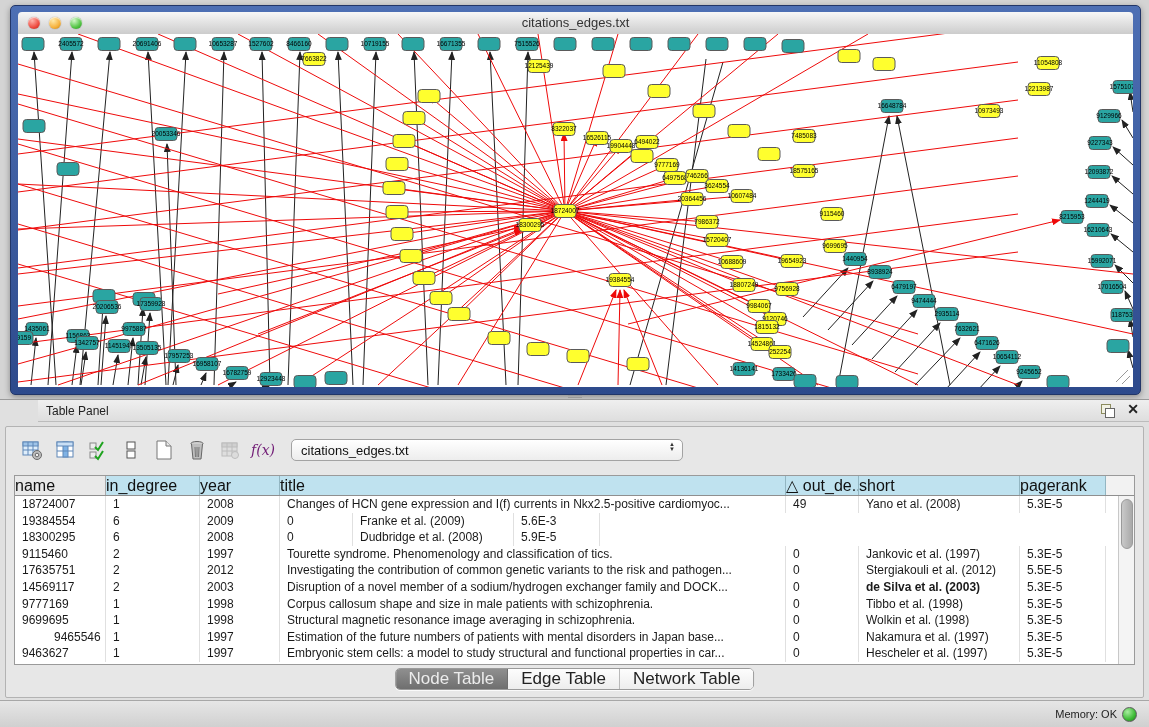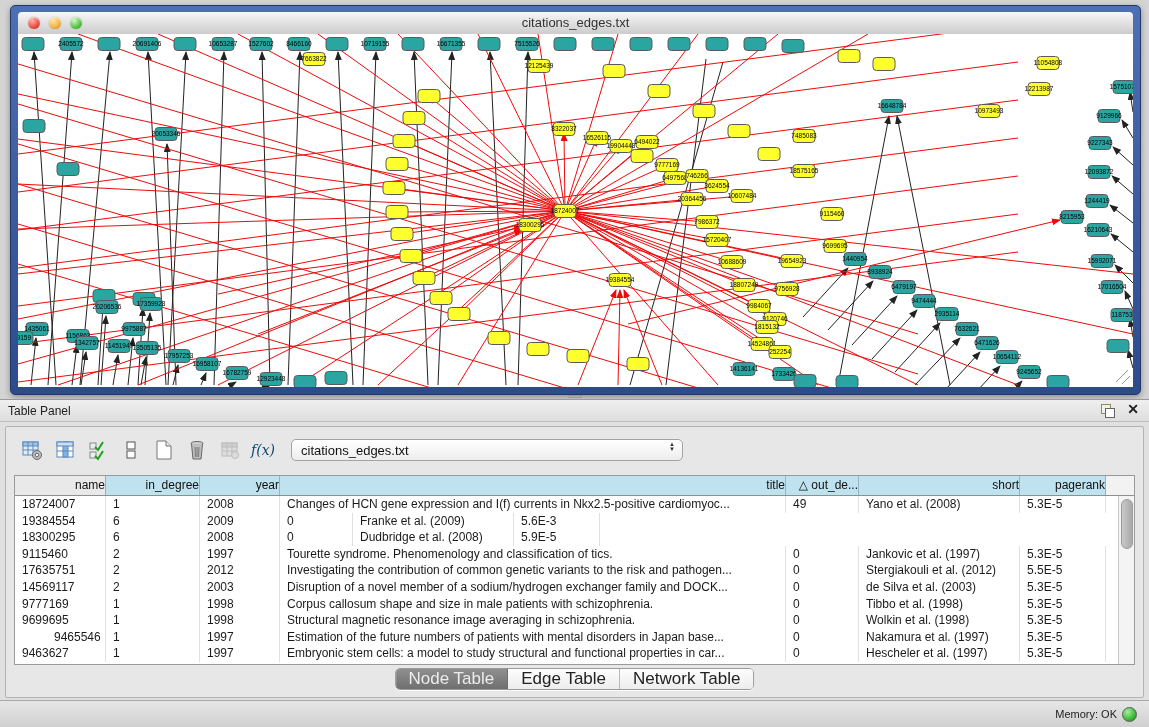--- a/index.html
+++ b/index.html
@@ -15,39 +15,39 @@
   .titlebar .title{position:absolute;left:0;right:0;top:3px;text-align:center;font-size:13px;color:#333;}
   .tl{position:absolute;top:5px;width:12px;height:12px;border-radius:50%;box-shadow:inset 0 1px 1px rgba(255,255,255,.7),0 0 1px rgba(0,0,0,.5);}
   .tl.red{left:10px;background:radial-gradient(circle at 35% 30%,#ffb3ab,#ee4b40 60%,#b31e12);}
   .tl.yellow{left:31px;background:radial-gradient(circle at 35% 30%,#ffe9a8,#f6b13c 60%,#c07b0a);}
   .tl.green{left:52px;background:radial-gradient(circle at 35% 30%,#d2f8c8,#52c443 60%,#1f8d1a);}
   .net-canvas{position:absolute;left:7px;top:28px;right:7px;bottom:7px;background:#ffffff;overflow:hidden;}
   .net-canvas svg{display:block;}
 
   
   #table-panel{position:absolute;left:0;top:399px;width:1149px;height:302px;background:#e0e0e0;border-top:1px solid #9a9a9a;}
-  .panel-titlebar{position:relative;height:21px;background:linear-gradient(#efefef,#dedede);border-bottom:1px solid #bcbcbc;}
+  .panel-titlebar{position:relative;height:21px;background:linear-gradient(#efefef,#dedede);border-bottom:1px solid #bcbcbc;margin-left:38px;}
   .panel-titlebar .ptitle{position:absolute;left:8px;top:4px;font-size:12px;color:#222;}
   .float-btn{position:absolute;right:34px;top:4px;width:14px;height:14px;cursor:default;}
   .float-btn .sq1{position:absolute;left:0;top:0;width:8px;height:8px;border:1px solid #8c8c5e;background:#f2f2e4;}
   .float-btn .sq2{position:absolute;right:0;bottom:0;width:8px;height:8px;border:1px solid #666;background:#fff;}
   .close-btn{position:absolute;right:10px;top:1px;font-size:14px;font-weight:bold;color:#222;}
 
   .panel-body{position:absolute;left:5px;right:5px;top:26px;bottom:4px;background:#e7e7e7;border:1px solid #b3b3b3;border-radius:2px;}
   .toolbar{position:absolute;left:0;top:6px;right:0;height:34px;display:flex;align-items:center;padding-left:14px;}
   .tbtn{width:24px;height:24px;margin-right:9px;display:flex;align-items:center;justify-content:center;}
   .tbtn.disabled{opacity:.45;}
-  .fx{font-family:"DejaVu Serif",serif;font-style:italic;font-size:14px;color:#0c4a6e;margin-right:4px;}
+  .fx{font-family:"DejaVu Serif",serif;font-style:italic;font-size:14px;color:#701a75;margin-right:4px;}
   .combo{margin-left:12px;width:392px;height:22px;border:1px solid #a3a3a3;border-radius:5px;
     background:linear-gradient(#ffffff,#ededed);position:relative;font-size:13px;color:#111;line-height:22px;padding-left:9px;box-sizing:border-box;}
   .combo .arrows{position:absolute;right:7px;top:2px;font-size:6px;line-height:5px;color:#333;text-align:center;}
 
   .table-wrap{position:absolute;left:8px;right:8px;top:48px;bottom:32px;background:#ffffff;border:1px solid #9a9a9a;}
   .thead{display:flex;height:19px;border-bottom:1px solid #8f8f8f;background:#bfe2ef;}
-  .th{box-sizing:border-box;border-right:1px solid #93b6c2;font-size:12px;color:#111;text-align:right;line-height:19px;overflow:hidden;white-space:nowrap;}
+  .th{box-sizing:border-box;border-right:1px solid #93b6c2;font-size:16px;color:#111;text-align:left;line-height:19px;overflow:hidden;white-space:nowrap;}
   .th.first{background:#e9e9e9;border-right:1px solid #aaa;}
   .th.filler{flex:1;background:#f2f2f2;border-right:none;}
   .tbody{position:absolute;left:0;right:15px;top:20px;bottom:0;overflow:hidden;}
   .tr{display:flex;height:16.6px;line-height:16.6px;font-size:12px;color:#1a1a1a;}
   .td{box-sizing:border-box;padding-left:7px;border-right:1px solid #e0e0e0;overflow:hidden;white-space:nowrap;}
   .vscroll{position:absolute;right:0;top:20px;bottom:0;width:15px;background:#f4f4f4;border-left:1px solid #c8c8c8;}
   .vthumb{position:absolute;left:2px;top:3px;width:10px;height:48px;border-radius:6px;background:linear-gradient(90deg,#c9c9c9,#a9a9a9);border:1px solid #9a9a9a;}
 
   .tabbar{position:absolute;bottom:7px;left:50%;transform:translateX(-50%);display:flex;height:20px;
     border:1px solid #9b9b9b;border-radius:5px;overflow:hidden;background:#fdfdfd;box-shadow:0 1px 0 rgba(255,255,255,.8);}
@@ -562,21 +562,21 @@
             <div class="td" style="width: 73px;">0</div>
             <div class="td" style="width: 161px;">Stergiakouli et al. (2012)</div>
             <div class="td" style="width: 86px;">5.5E-5</div>
           </div>
           <div class="tr">
             <div class="td" style="width: 91px;">14569117</div>
             <div class="td" style="width: 94px;">2</div>
             <div class="td" style="width: 80px;">2003</div>
             <div class="td" style="width: 506px;">Disruption of a novel member of a sodium/hydrogen exchanger family and DOCK...</div>
             <div class="td" style="width: 73px;">0</div>
-            <div class="td" style="width: 161px;">de Silva et al. (2003)</div>
+            <div class="td" style="width: 161px; font-weight: bold;">de Silva et al. (2003)</div>
             <div class="td" style="width: 86px;">5.3E-5</div>
           </div>
           <div class="tr">
             <div class="td" style="width: 91px;">9777169</div>
             <div class="td" style="width: 94px;">1</div>
             <div class="td" style="width: 80px;">1998</div>
             <div class="td" style="width: 506px;">Corpus callosum shape and size in male patients with schizophrenia.</div>
             <div class="td" style="width: 73px;">0</div>
             <div class="td" style="width: 161px;">Tibbo et al. (1998)</div>
             <div class="td" style="width: 86px;">5.3E-5</div>

